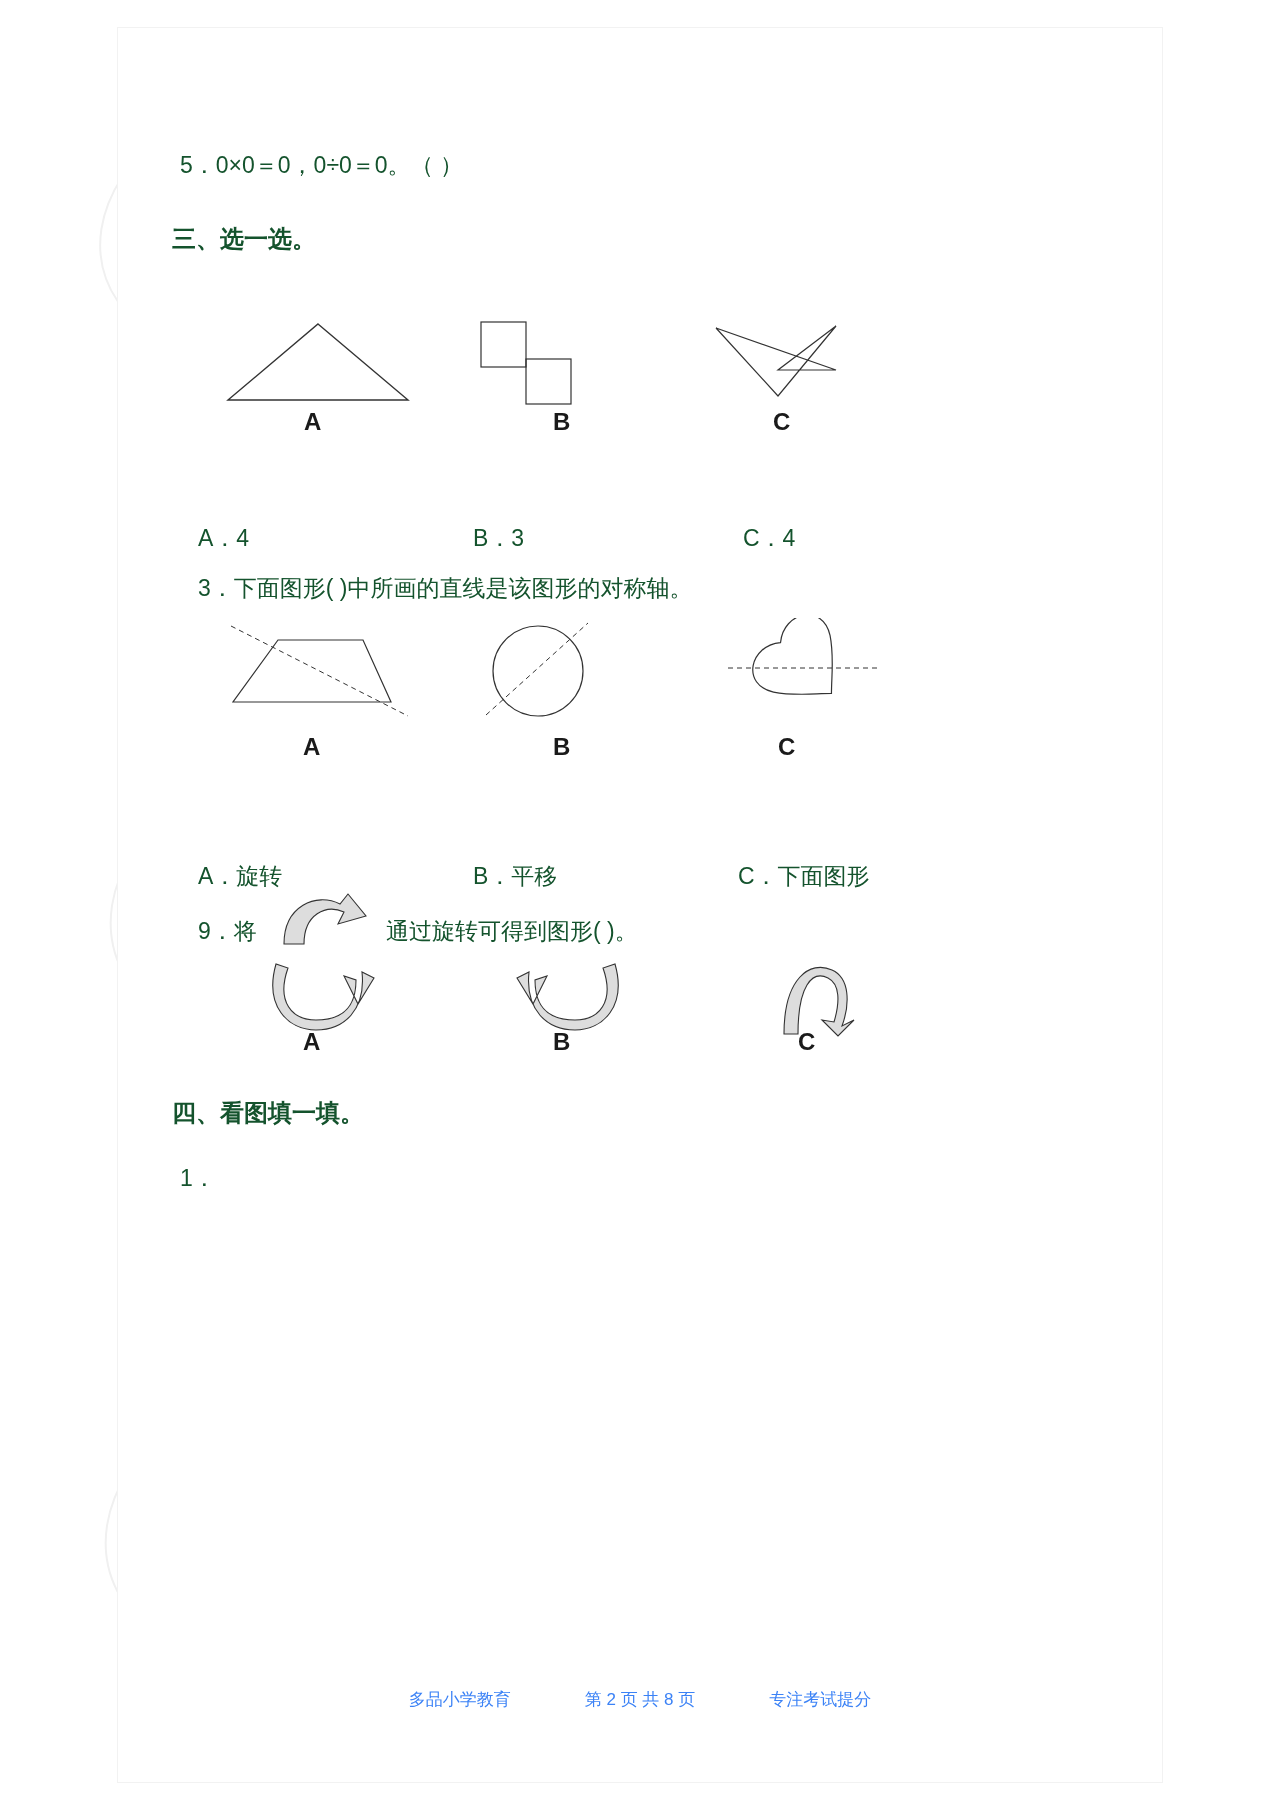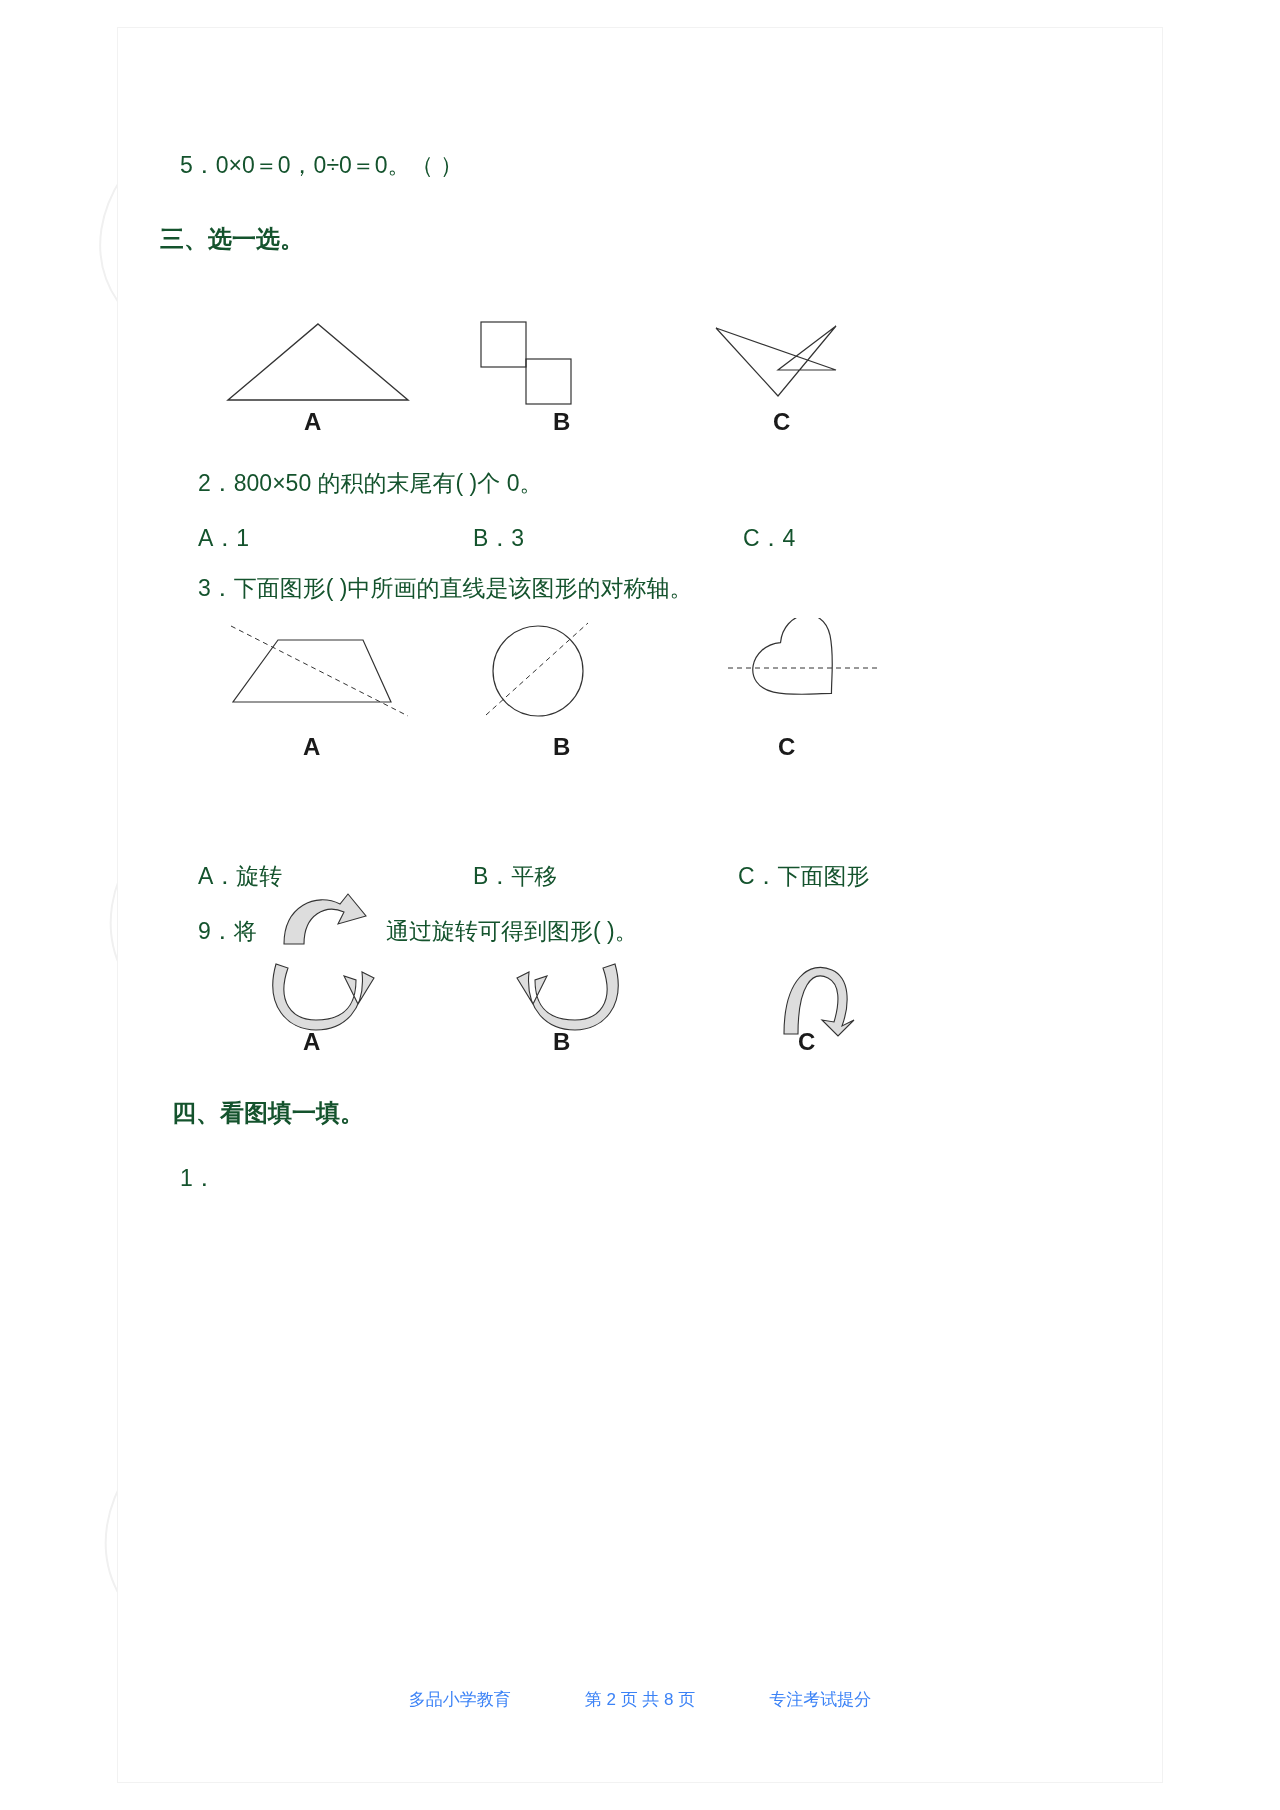--- a/index.html
+++ b/index.html
@@ -133,21 +133,21 @@
     <div class="wm" style="left:700px; top:1560px;">多品小学教育</div>
 
     <div class="wm-url" style="left:592px; top:86px;">www.duopin.cn</div>
   </div>
 
   <div class="sheet">
     <div class="content">
 
       <div class="line" style="left:62px; top:122px;">5．0×0＝0，0÷0＝0。（          ）</div>
 
-      <div class="line sec-title" style="left:42px; top:196px;text-align:right;">三、选一选。</div>
+      <div class="line sec-title" style="left:54px; top:196px;text-align:right;">三、选一选。</div>
 
 
       <div class="fig" style="left:100px; top:290px;">
         <svg width="200" height="90" viewBox="0 0 200 90">
           <polygon points="100,6 190,82 10,82" fill="none" stroke="#333" stroke-width="1.4"></polygon>
         </svg>
       </div>
       <div class="fig" style="left:355px; top:288px;">
         <svg width="130" height="95" viewBox="0 0 130 95">
           <rect x="8" y="6" width="45" height="45" fill="none" stroke="#333" stroke-width="1.2"></rect>
@@ -157,22 +157,21 @@
       <div class="fig" style="left:590px; top:290px;">
         <svg width="150" height="90" viewBox="0 0 150 90">
           <polyline points="8,10 128,52 70,52 128,8 70,78 8,10" fill="none" stroke="#333" stroke-width="1.2"></polyline>
         </svg>
       </div>
 
       <div class="choice-label" style="left:186px; top:380px;">A</div>
       <div class="choice-label" style="left:435px; top:380px;">B</div>
       <div class="choice-label" style="left:655px; top:380px;">C</div>
 
-      <div class="line" style="left:80px; top:440px;">2．800×50 的积的末尾有(          )个 0。</div>
-      <div class="line" style="left:80px; top:495px;">A．1</div>
+      <div class="line" style="left:80px; top:495px;">A．4</div>
       <div class="line" style="left:355px; top:495px;">B．3</div>
       <div class="line" style="left:625px; top:495px;">C．4</div>
 
       <div class="line" style="left:80px; top:545px;">3．下面图形(            )中所画的直线是该图形的对称轴。</div>
 
       <div class="fig" style="left:105px; top:590px;">
         <svg width="200" height="110" viewBox="0 0 200 110">
           <polygon points="55,22 140,22 168,84 10,84" fill="none" stroke="#333" stroke-width="1.2"></polygon>
           <line x1="8" y1="8" x2="185" y2="98" stroke="#333" stroke-width="1" stroke-dasharray="5,4"></line>
         </svg>

